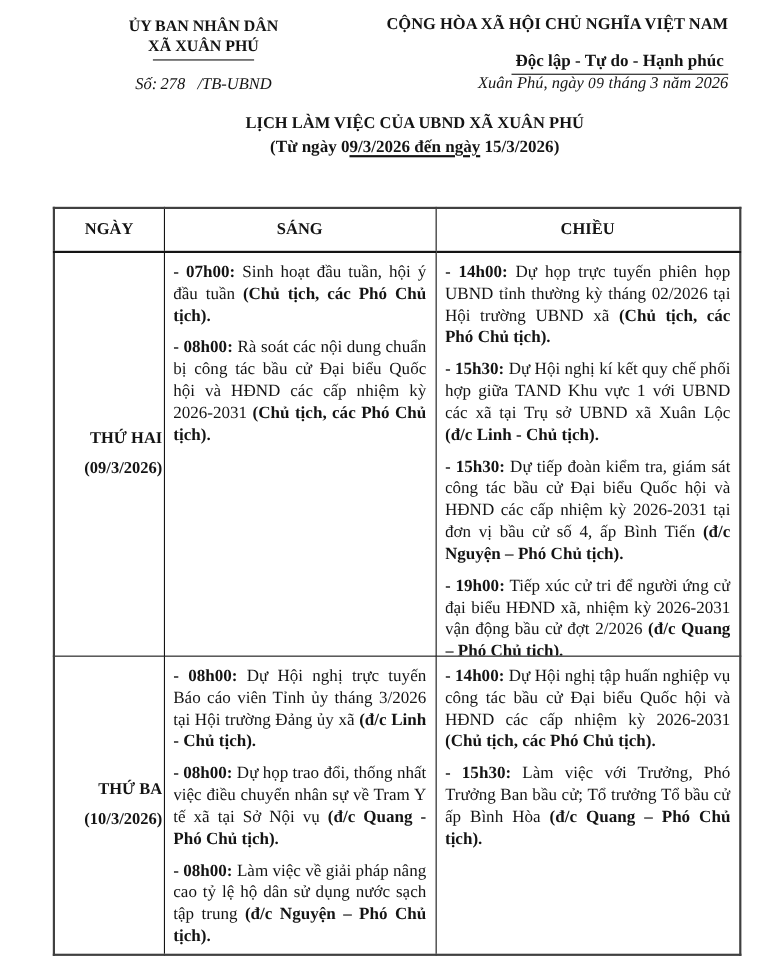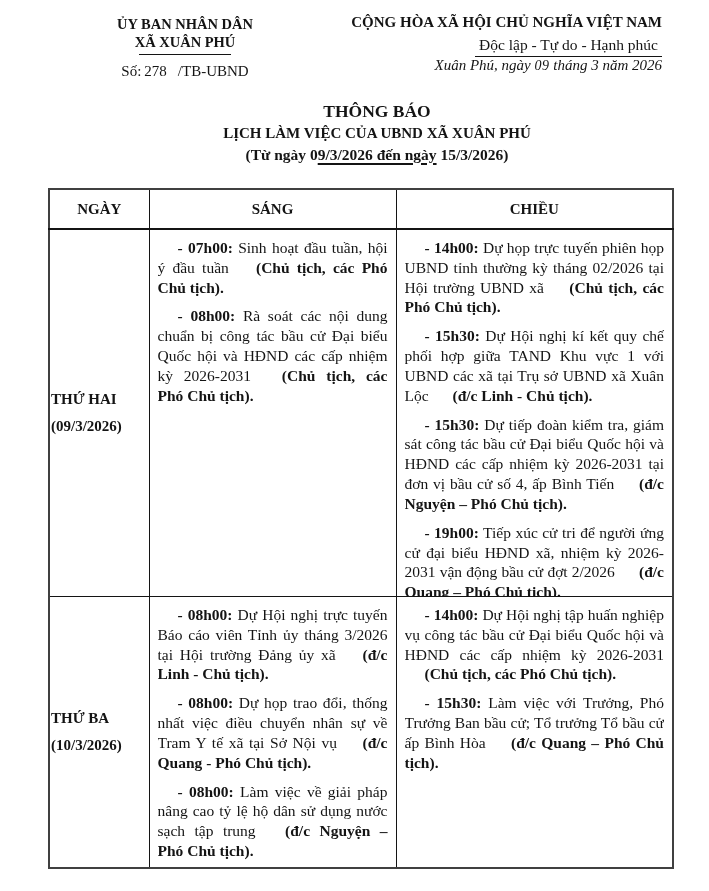--- a/index.html
+++ b/index.html
@@ -11,24 +11,24 @@
     font-family: "Liberation Serif", "DejaVu Serif", serif;
   }
   .page { position: relative; width: 709px; height: 891px; overflow: hidden; background:#fff; }
 
   
   .hdr-left  { position: absolute; top: 15px; left: 70px;  width: 230px; text-align: center; }
   .hdr-right { position: absolute; top: 13px; left: 286px; width: 376px; text-align: right; }
   .org1 { font-weight: bold; font-size: 14.5px; line-height: 1.25; }
   .org2 { font-weight: bold; font-size: 14.5px; line-height: 1.25; }
   .org-rule { width: 92px; height: 0; border-bottom: 1.5px solid #141414; margin: 3px auto 0; }
-  .docnum { margin-top: 8px; font-size: 15px; }
+  .docnum { margin-top: 14px; font-size: 15px; font-style: italic; }
   .docnum .num { margin: 0 11px 0 3px; }
   .nat1 { font-weight: bold; font-size: 15px; line-height: 1.3; }
-  .nat2 { font-weight: normal; font-size: 15.5px; margin-top: 3px; }
+  .nat2 { font-weight: bold; font-size: 15.5px; margin-top: 14px; }
   .nat2 .u { display: inline-block; border-bottom: 1.5px solid #141414; padding: 0 4px 2px; }
   .pdate { font-style: italic; font-size: 15px; }
   .pdate .dayno { font-size: 14px; letter-spacing: .5px; }
 
   
   .title { position: absolute; top: 101px; left: 46px; width: 662px; text-align: center; font-weight: bold; }
   .title .l1 { font-size: 17.5px; line-height: 1.2; }
   .title .l2 { font-size: 15px; line-height: 1.25; margin-top: 2px; }
   .title .l3 { font-size: 15.5px; line-height: 1.3;  margin-top: 2px; }
   .title .l3 .u { text-decoration: underline; text-underline-offset: 3px; text-decoration-thickness: 1.5px; margin-top: 16px; }
@@ -38,49 +38,48 @@
     position: absolute; top: 188px; left: 48px;
     width: 624px; border-collapse: collapse; table-layout: fixed;
     border: 2px solid #404040;
   }
   .sched th, .sched td { border: 1px solid #141414; }
   .sched th {
     height: 40px; font-weight: bold; font-size: 15px;
     text-align: center; vertical-align: middle;
     border-bottom-width: 2px;
   }
-  td.day { text-align: left; vertical-align: middle; font-weight: bold; font-size: 15px; margin-left: 39px; }
+  td.day { text-align: right; vertical-align: middle; font-weight: bold; font-size: 15px; margin-left: 39px; }
   td.day .date { margin-top: 10px; font-family: Liberation Serif, serif; }
   td.slot { vertical-align: top; padding: 8px 8px 0; }
   td.slot .box { overflow: hidden; font-size: 15.5px; line-height: 1.28; text-align: justify; }
   .box.h1 { height: 358px; }
   .box.h2 { height: 262px; }
   .entry { margin: 0 0 9px; }
-  .entry .b { font-weight: bold; margin-left: 20px; }
+  .entry .b { font-weight: bold; }
 </style>
 </head>
 <body>
 
 <div class="page">
 
   <div class="hdr-left">
     <div class="org1">ỦY BAN NHÂN DÂN</div>
     <div class="org2">XÃ XUÂN PHÚ</div>
     <div class="org-rule"></div>
     <div class="docnum"><span>Số:</span><span class="num">278</span><span>/TB-UBND</span></div>
   </div>
 
   <div class="hdr-right">
     <div class="nat1">CỘNG HÒA XÃ HỘI CHỦ NGHĨA VIỆT NAM</div>
     <div class="nat2"><span class="u">Độc lập - Tự do - Hạnh phúc</span></div>
     <div class="pdate"><span>Xuân Phú, ngày </span><span class="dayno">09</span><span> tháng 3 năm 2026</span></div>
   </div>
 
   <div class="title">
-    <div class="l1">THÔNG BÁO</div>
     <div class="l2">LỊCH LÀM VIỆC CỦA UBND XÃ XUÂN PHÚ</div>
     <div class="l3"><span>(Từ ngày 0</span><span class="u">9/3/2026 đến ngày</span><span> 15/3/2026)</span></div>
   </div>
 
   <table class="sched">
     <colgroup>
       <col style="width:100px">
         <col style="width:247px">
         <col style="width:277px">
     </colgroup>

